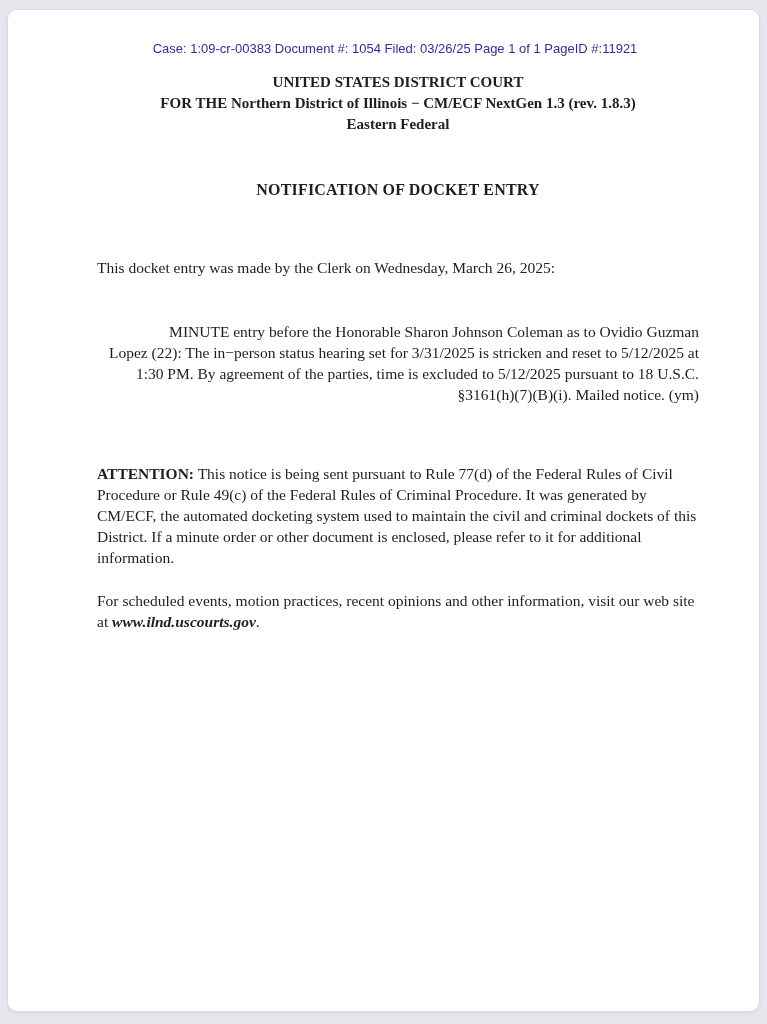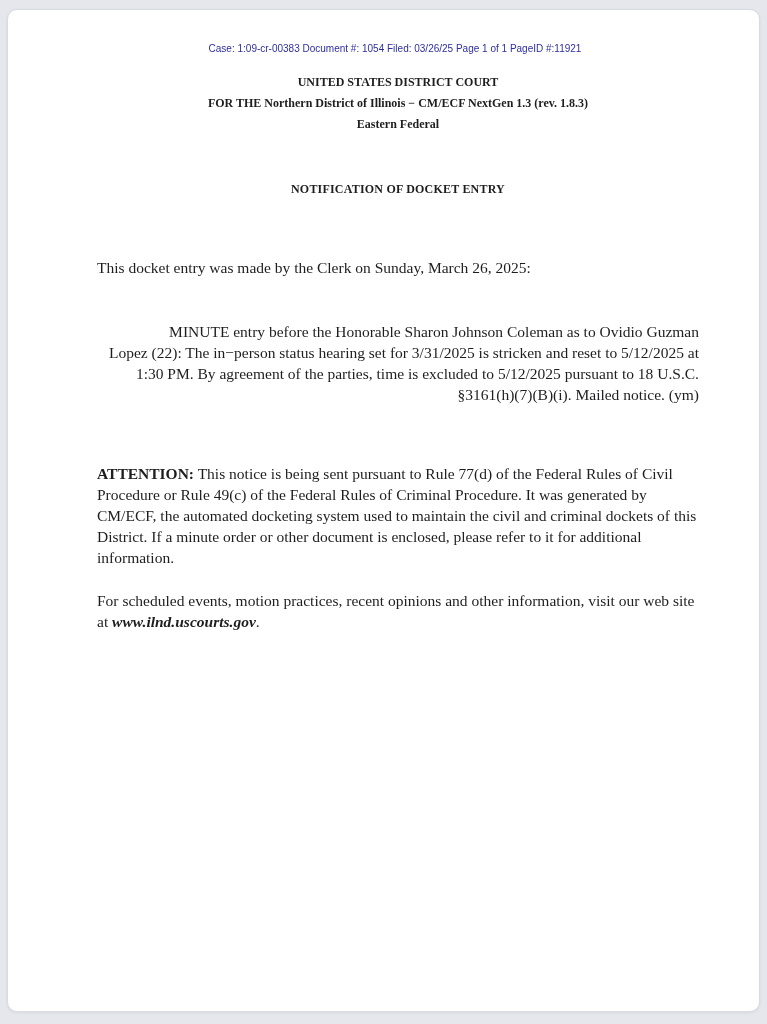--- a/index.html
+++ b/index.html
@@ -30,32 +30,32 @@
   .content {
     position: relative;
     width: 602px;
     margin: 0;
     padding: 20px 60px 0 89px;
     font-size: 15.5px;
     line-height: 21px;
   }
   .case-stamp {
     font-family: "Liberation Sans", sans-serif;
-    font-size: 10px;
+    font-size: 13px;
     line-height: 18px;
     color: #2e2ea2;
     text-align: center;
     white-space: nowrap;
     margin: 10px 0 0 -6px;
   }
   .court-title {
     margin-top: 14px;
     text-align: center;
     font-weight: bold;
-    font-size: 12px;
+    font-size: 15px;
     line-height: 21px;
   }
   .party-block {
     margin-top: 27px;
     line-height: 21px;
   }
   .indent-mid {
     padding-left: 258px;
   }
   .versus-row {
@@ -70,21 +70,21 @@
   }
   .signature-line {
     width: 309px;
     border-top: 2px solid #3d3d3f;
     margin-top: 5px;
   }
   .notice-title {
     margin-top: 44px;
     text-align: center;
     font-weight: bold;
-    font-size: 12px;
+    font-size: 16px;
     letter-spacing: 0.2px;
   }
   .clerk-line {
     margin-top: 57px;
   }
   .minute-entry {
     margin-top: 43px;
     text-indent: 55px;
     text-align: right;
   }
@@ -110,21 +110,21 @@
 
     <div class="court-title">
       <div>UNITED STATES DISTRICT COURT</div>
       <div>FOR THE Northern District of Illinois − CM/ECF NextGen 1.3 (rev. 1.8.3)</div>
       <div>Eastern Federal</div>
     </div>
 
 
     <div class="notice-title">NOTIFICATION OF DOCKET ENTRY</div>
 
-    <p class="clerk-line">This docket entry was made by the Clerk on Sunday, March 26, 2025:</p>
+    <p class="clerk-line">This docket entry was made by the Clerk on Wednesday, March 26, 2025:</p>
 
     <p class="minute-entry">MINUTE entry before the Honorable Sharon Johnson Coleman as to Ovidio Guzman Lopez (22): The in−person status hearing set for 3/31/2025 is stricken and reset to 5/12/2025 at 1:30 PM. By agreement of the parties, time is excluded to 5/12/2025 pursuant to 18 U.S.C. §3161(h)(7)(B)(i). Mailed notice. (ym)</p>
 
     <p class="attention-para"><b>ATTENTION:</b><span> This notice is being sent pursuant to Rule 77(d) of the Federal Rules of Civil Procedure or Rule 49(c) of the Federal Rules of Criminal Procedure. It was generated by CM/ECF, the automated docketing system used to maintain the civil and criminal dockets of this District. If a minute order or other document is enclosed, please refer to it for additional information.</span></p>
 
     <p class="footer-para"><span>For scheduled events, motion practices, recent opinions and other information, visit our web site at </span><span class="site-link">www.ilnd.uscourts.gov</span><span>.</span></p>
 
   </div>
 </div>
 

